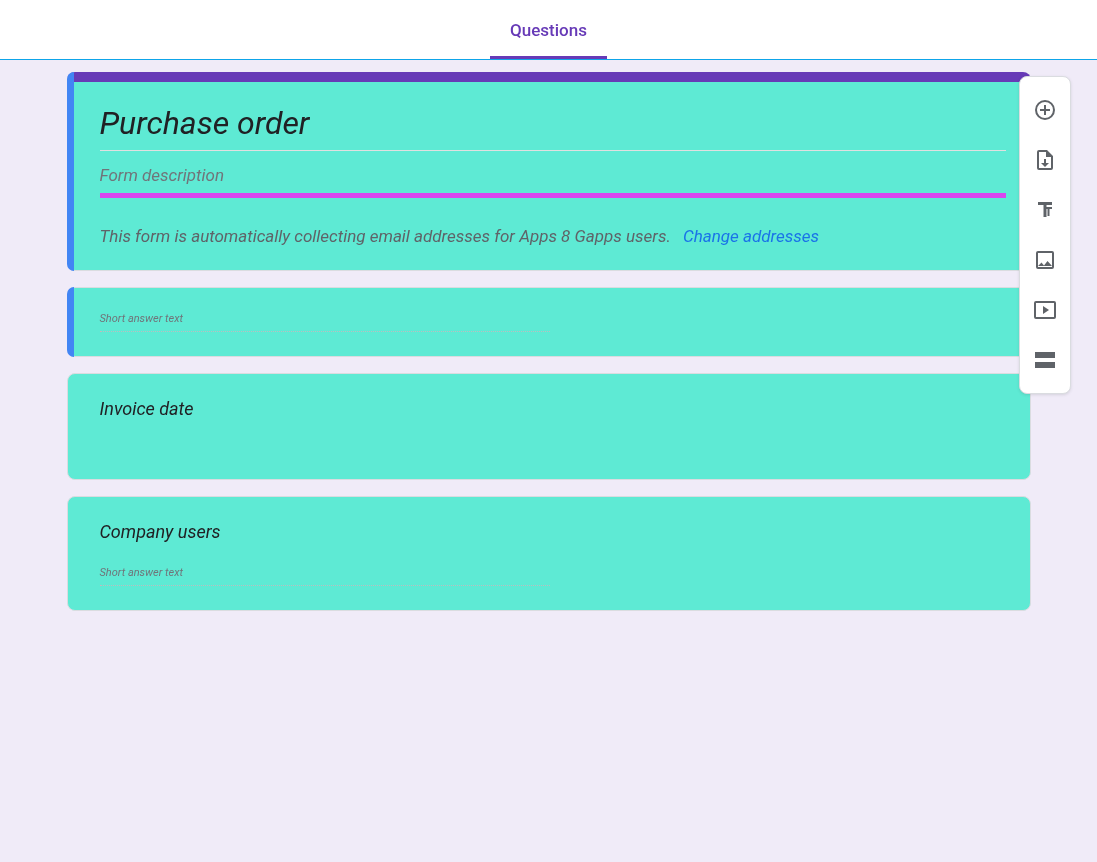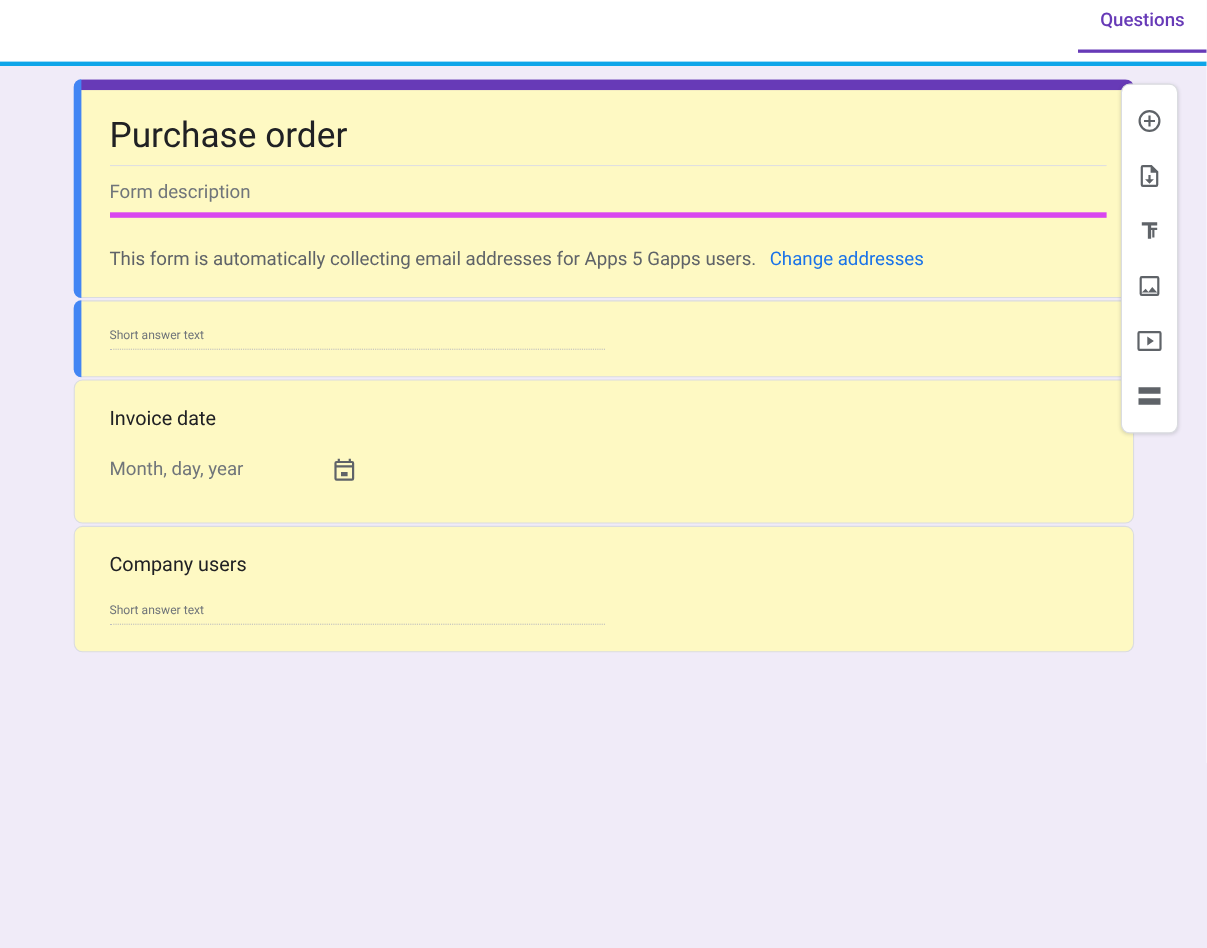--- a/index.html
+++ b/index.html
@@ -4,25 +4,24 @@
   <style>
     * { margin: 0; padding: 0; box-sizing: border-box; }
     body {
       font-family: 'Google Sans', Roboto, Arial, sans-serif;
       background: #fff;
       color: #202124;
     }
     .tabs {
       display: flex;
       justify-content: center;
-      border-bottom: 4px solid #0ea5e9;
+      border-bottom: 1px solid #0ea5e9;
       background: #fff;
       height: 60px;
       align-items: flex-end;
-      flex-direction: column;
     }
     .tab {
       padding: 0 20px 16px 20px;
       font-size: 17px;
       color: #202124;
       cursor: pointer;
       border-bottom: 3px solid transparent;
       font-weight: 500;
     }
     .tab.active {
@@ -33,26 +32,27 @@
       background: #f0ebf8;
       min-height: 802px;
       padding: 12px 16px 40px 16px;
       position: relative;
     }
     .form-col {
       max-width: 964px;
       margin: 0 auto;
     }
     .card {
-      background: #fef9c3;
+      background: #5eead4;
       border-radius: 8px;
       border: 1px solid #dadce0;
-      margin-bottom: 2px;
+      margin-bottom: 16px;
       position: relative;
       padding: 24px 24px 24px 32px;
+      font-style: italic;
     }
     .card.header-card {
       padding-top: 22px;
       border-top: 10px solid #673ab7;
       border-top-left-radius: 8px;
       border-top-right-radius: 8px;
     }
     .card.active::before, .card.header-card::before {
       content: '';
       position: absolute;
@@ -150,37 +150,31 @@
 </div>
 
 <div class="canvas">
 
   <div class="form-col">
 
     <div class="card header-card">
       <div class="form-title">Purchase order</div>
       <div class="form-desc">Form description</div>
       <div class="email-notice">
-        <span>This form is automatically collecting email addresses for Apps 5 Gapps users.</span>
+        <span>This form is automatically collecting email addresses for Apps 8 Gapps users.</span>
         <span class="link">Change addresses</span>
       </div>
     </div>
 
     <div class="card active">
       <div class="short-answer">Short answer text</div>
     </div>
 
     <div class="card" style="padding-bottom:36px;">
       <div class="question-title">Invoice date</div>
-      <div class="date-row">
-        <span class="date-placeholder">Month, day, year</span>
-        <svg class="cal-icon" viewBox="0 0 24 24">
-          <path d="M19 4h-1V2h-2v2H8V2H6v2H5a2 2 0 0 0-2 2v14a2 2 0 0 0 2 2h14a2 2 0 0 0 2-2V6a2 2 0 0 0-2-2zm0 16H5V10h14v10zm0-12H5V6h14v2zM9 14h6v4H9z"></path>
-        </svg>
-      </div>
     </div>
 
     <div class="card">
       <div class="question-title">Company users</div>
       <div class="short-answer">Short answer text</div>
     </div>
 
   </div>
 
   <div class="side-toolbar">

